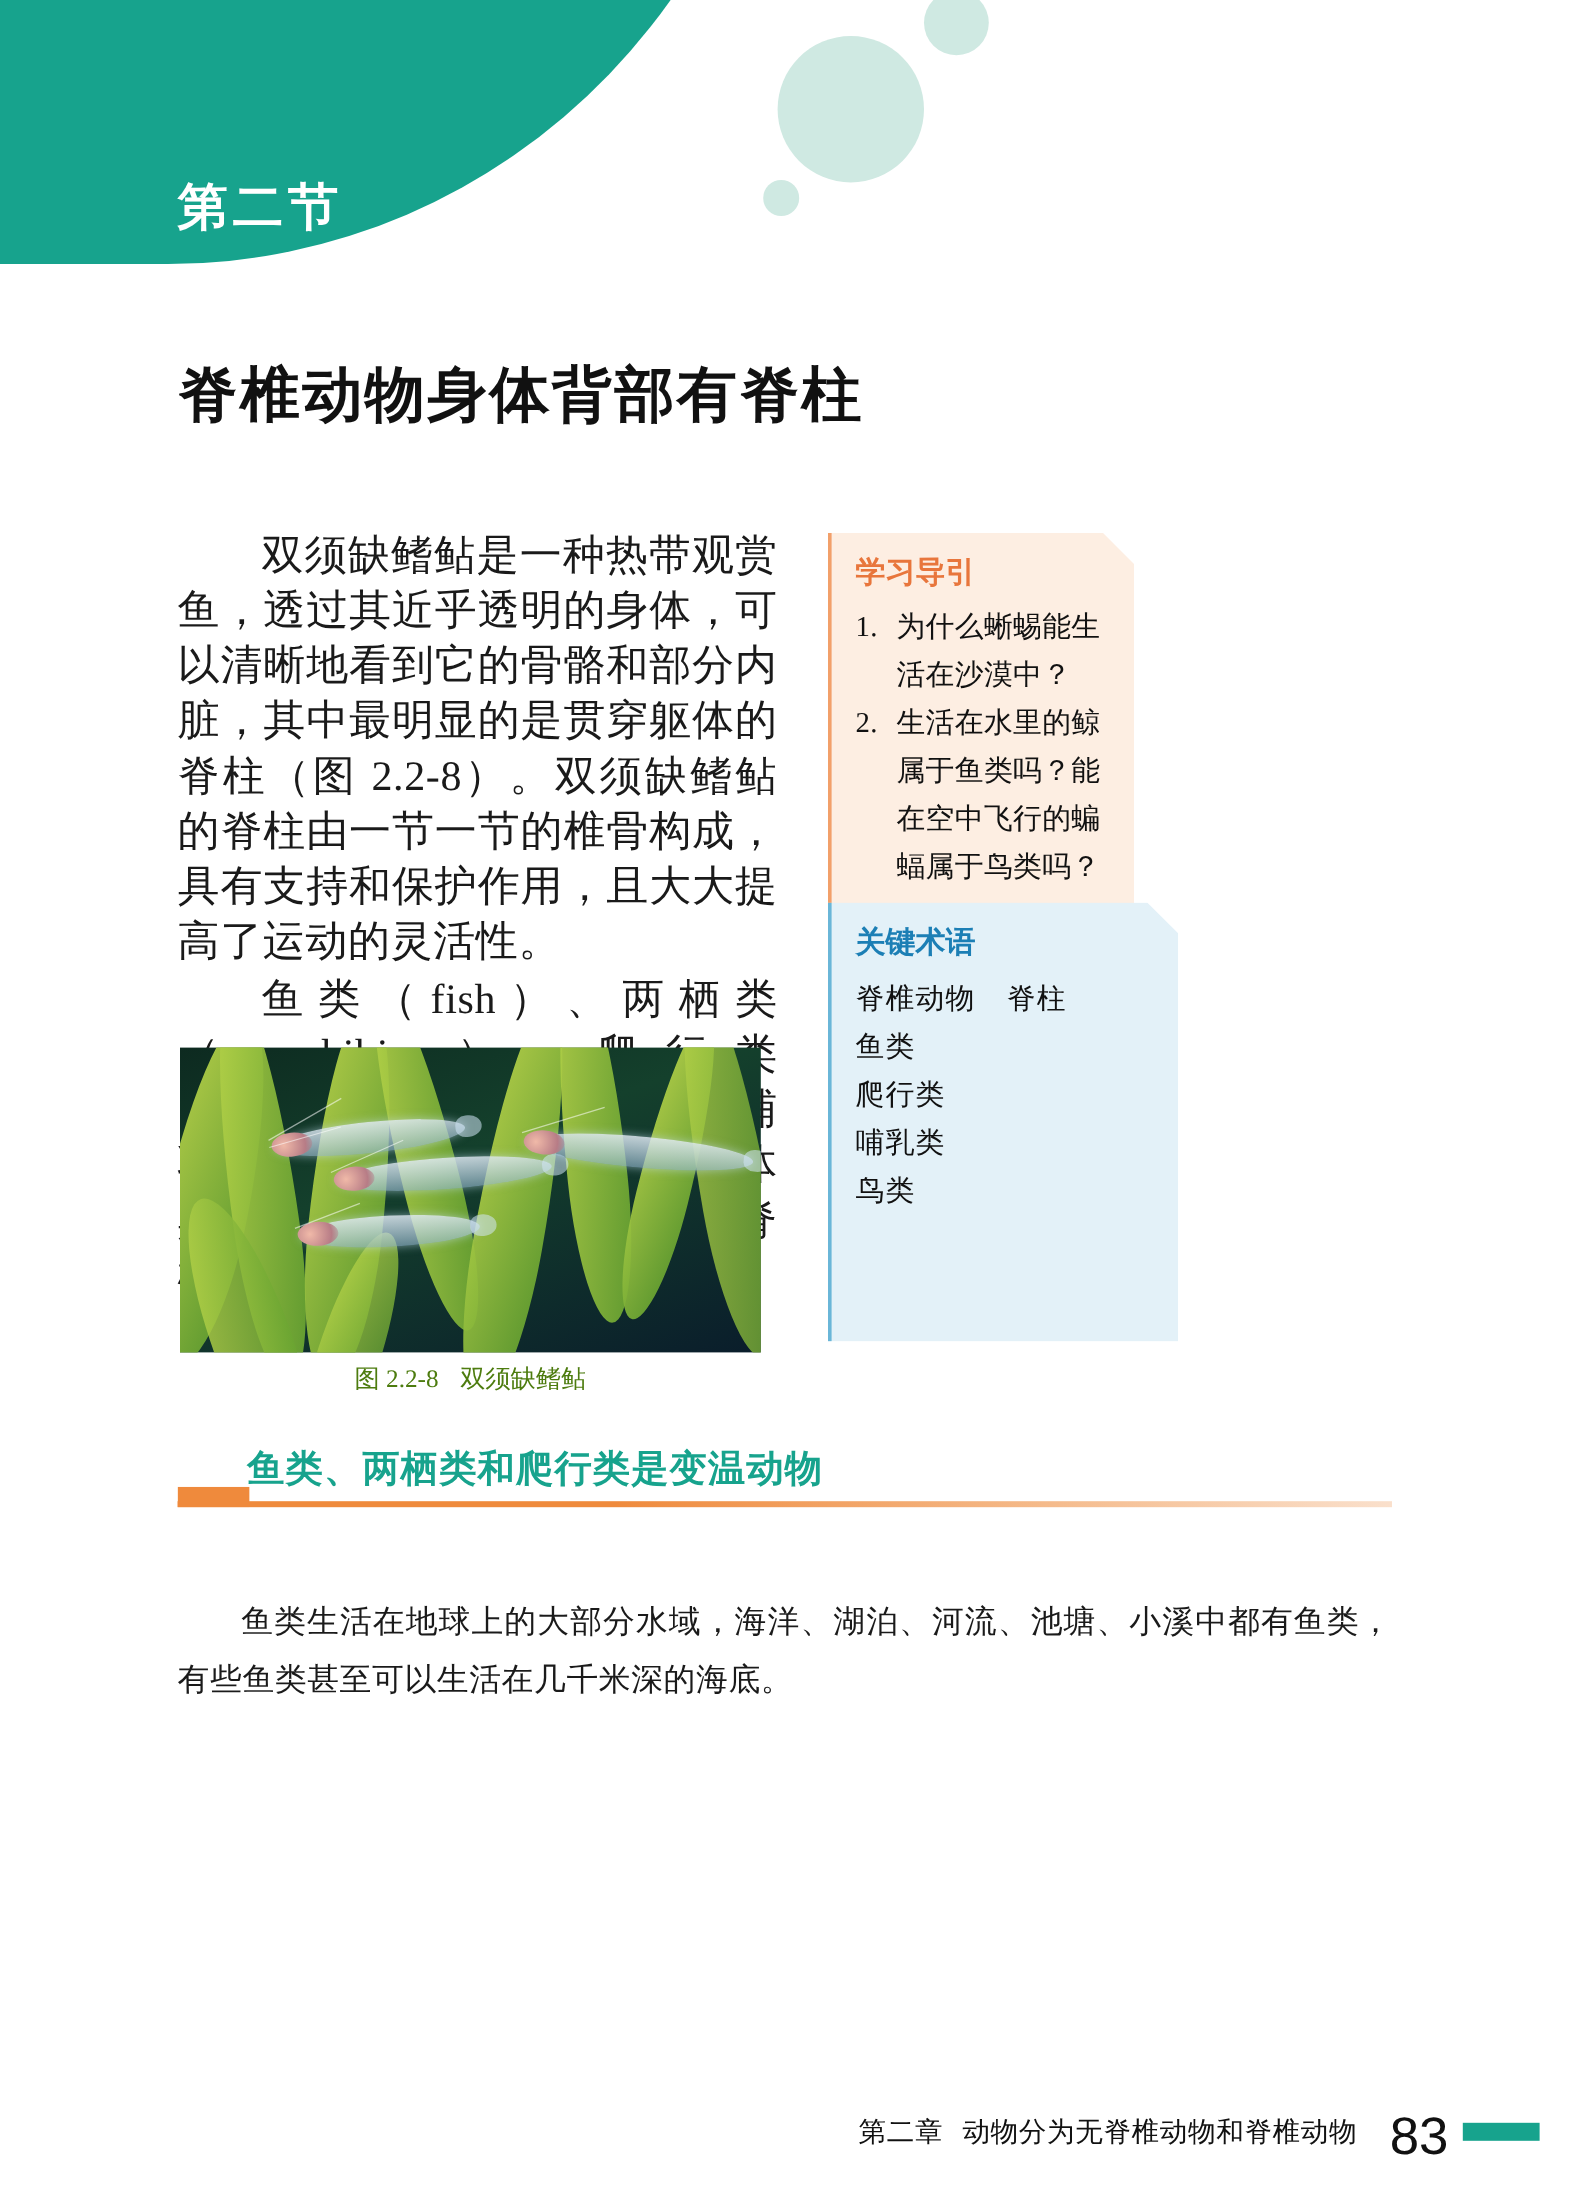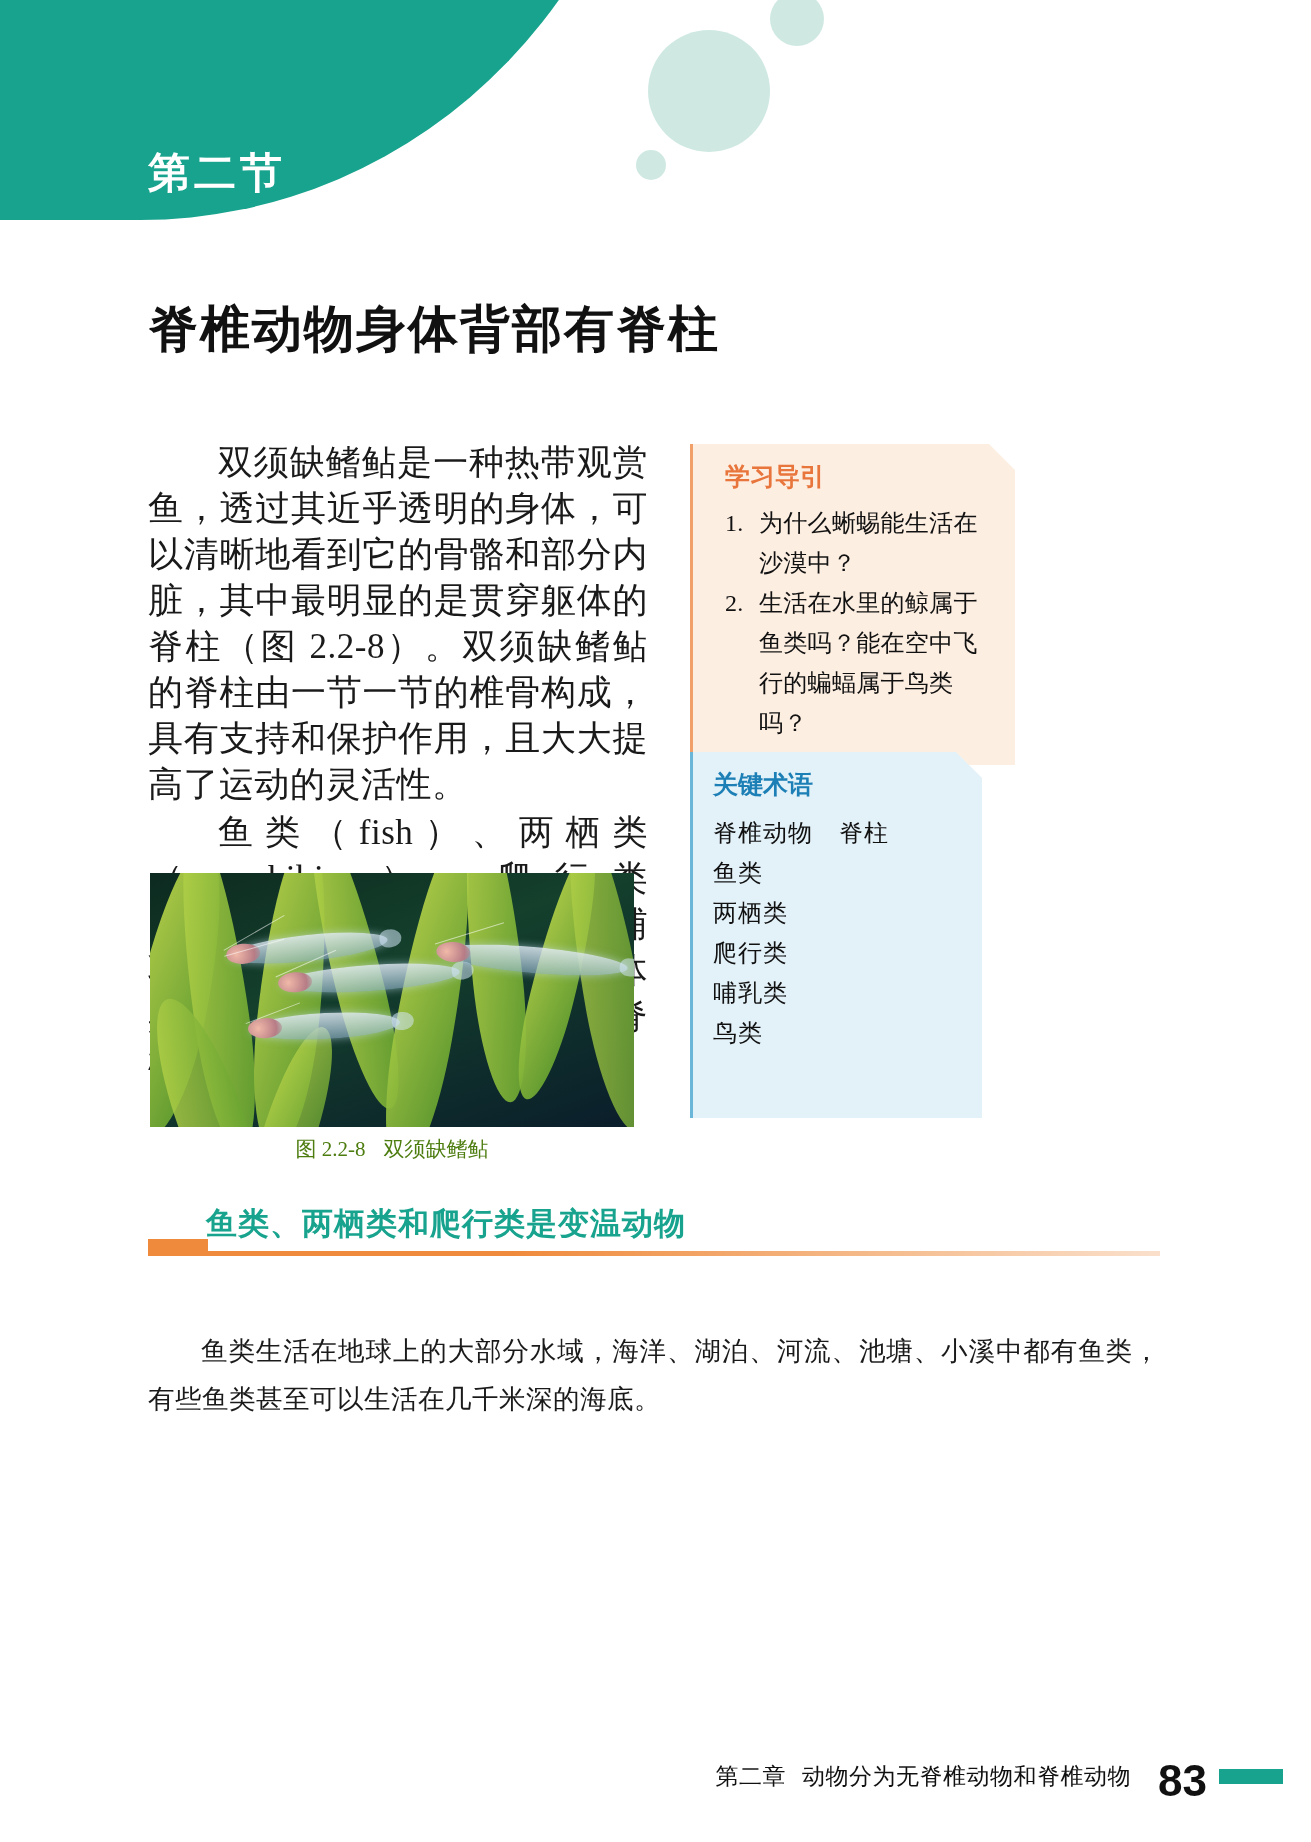--- a/index.html
+++ b/index.html
@@ -144,24 +144,24 @@
     text-align: center;
     font-size: 21px;
     color: #4d7c0f;
   }
   .figure-caption .gap { display: inline-block; width: 18px; }
 
   
   .guide-box {
     position: absolute;
     left: 690px; top: 444px;
-    width: 325px;
+    width: 255px;
     background: #fdeee2;
     border-left: 3px solid #f2a06a;
-    padding: 16px 18px 22px 32px;
+    padding: 16px 18px 22px 20px;
     box-sizing: border-box;
     clip-path: polygon(0 0, calc(100% - 26px) 0, 100% 26px, 100% 100%, 0 100%);
   }
   .guide-title {
     font-family: "Liberation Sans", sans-serif;
     font-weight: bold;
     font-size: 25px;
     color: #e8763c;
     margin-bottom: 10px;
   }
@@ -269,21 +269,21 @@
     right: 180px; bottom: 6px;
     font-size: 23px;
     color: #111;
     letter-spacing: .5px;
   }
   .footer-text .gap { display: inline-block; width: 16px; }
   .page-num {
     position: absolute;
     right: 104px; bottom: -8px;
     font-family: "Liberation Sans", sans-serif;
-    font-weight: bold;
+    font-weight: normal;
     font-size: 44px;
     color: #111;
     margin-left: 40px;
   }
   .footer-dash {
     position: absolute;
     right: 28px; bottom: 14px;
     width: 64px; height: 15px;
     background: #17a38d;
   }
@@ -361,21 +361,20 @@
     </ul>
   </div>
 
   <div class="terms-box">
     <div class="terms-title">关键术语</div>
     <ul class="terms-list">
       <li>
         <span>脊椎动物</span><span class="second">脊柱</span>
       </li>
       <li><span>鱼类</span></li>
-      <li><span>两栖类</span></li>
       <li><span>爬行类</span></li>
       <li><span>哺乳类</span></li>
       <li><span>鸟类</span></li>
     </ul>
   </div>
 
   <div class="subhead-wrap">
     <div class="subhead-text">鱼类、两栖类和爬行类是变温动物</div>
     <div class="subhead-bar"></div>
     <div class="subhead-tab"></div>

